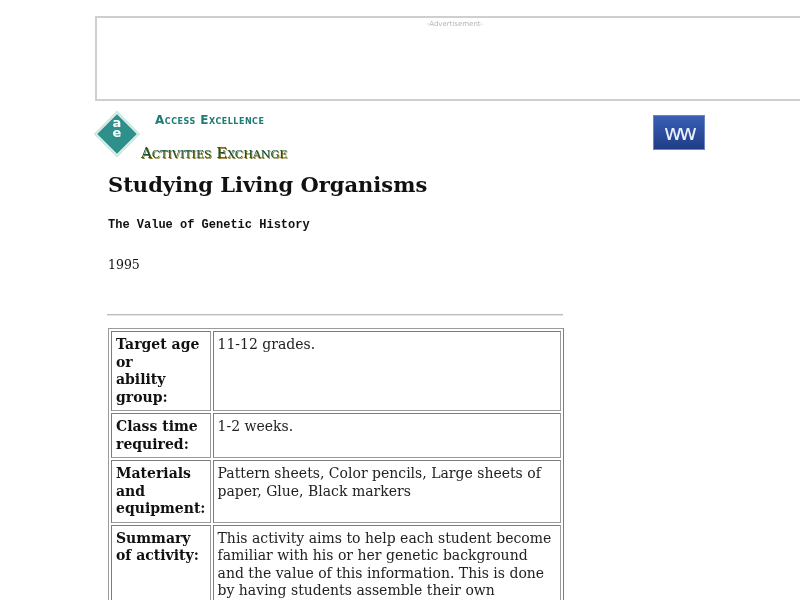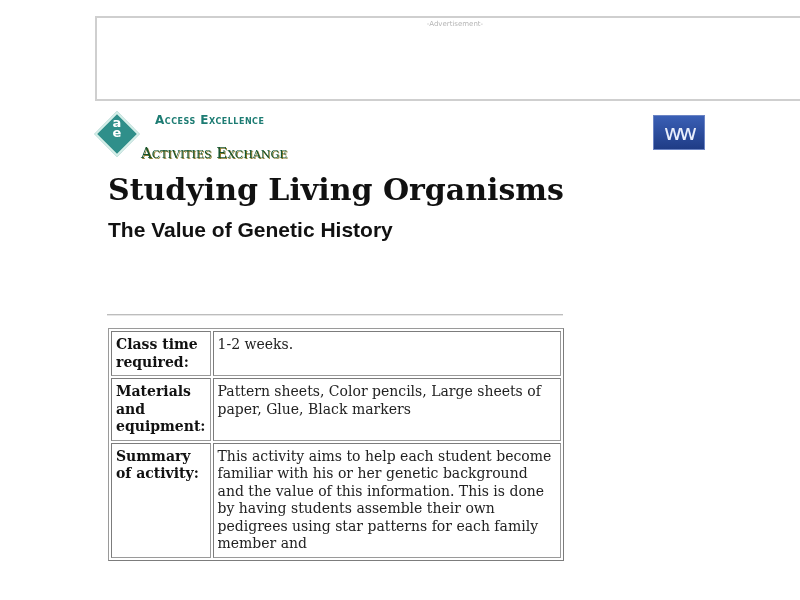--- a/index.html
+++ b/index.html
@@ -49,25 +49,25 @@
       background: linear-gradient(180deg, #3a5fb5 0%, #1f3c86 100%);
       border: 1px solid #6b84c4; box-sizing: border-box;
       display: flex; align-items: center; justify-content: center;
     }
     .ww-logo span {
       color: #e8eefc; font-family: "DejaVu Sans", sans-serif; font-size: 22px;
       letter-spacing: -3px; line-height: 1;
     }
     h1.title {
       position: absolute; left: 108px; top: 172px; margin: 0;
-      font-size: 30px; font-weight: bold; font-family: "DejaVu Serif", serif; text-align: right;
+      font-size: 21px; font-weight: bold; font-family: "DejaVu Serif", serif; text-align: right;
     }
     h2.subtitle {
       position: absolute; left: 108px; top: 218px; margin: 0;
-      font-size: 21px; font-weight: bold; font-family: Liberation Sans, sans-serif;
+      font-size: 12px; font-weight: bold; font-family: Liberation Mono, monospace;
     }
     .byline {
       position: absolute; left: 108px; top: 257px; font-size: 12.5px; line-height: 15px;
     }
     .byline .author { font-weight: bold; }
     .rule {
       position: absolute; left: 107px; top: 314px; width: 456px; height: 0;
       border-top: 1px solid #bdbdbd; border-bottom: 1px solid #e6e6e6;
     }
     table.info {
@@ -101,26 +101,36 @@
 </div>
 
 <div class="ww-logo">
   <span>ww</span>
 </div>
 
 <h1 class="title">Studying Living Organisms</h1>
 <h2 class="subtitle">The Value of Genetic History</h2>
 
 <div class="byline">
+  <div>1995</div>
 </div>
 
 <div class="rule"></div>
 
 <table class="info">
   <tbody>
+      <tr class="r1">
+    <td class="label">
+      <span>Target age</span><br>
+      <span>or</span><br>
+      <span>ability</span><br>
+      <span>group:</span>
+    </td>
+    <td class="value">11-12 grades.</td>
+  </tr>
   <tr class="r2">
     <td class="label">
       <span>Class time</span><br>
       <span>required:</span>
     </td>
     <td class="value">1-2 weeks.</td>
   </tr>
   <tr class="r3">
     <td class="label">
       <span>Materials</span><br>

